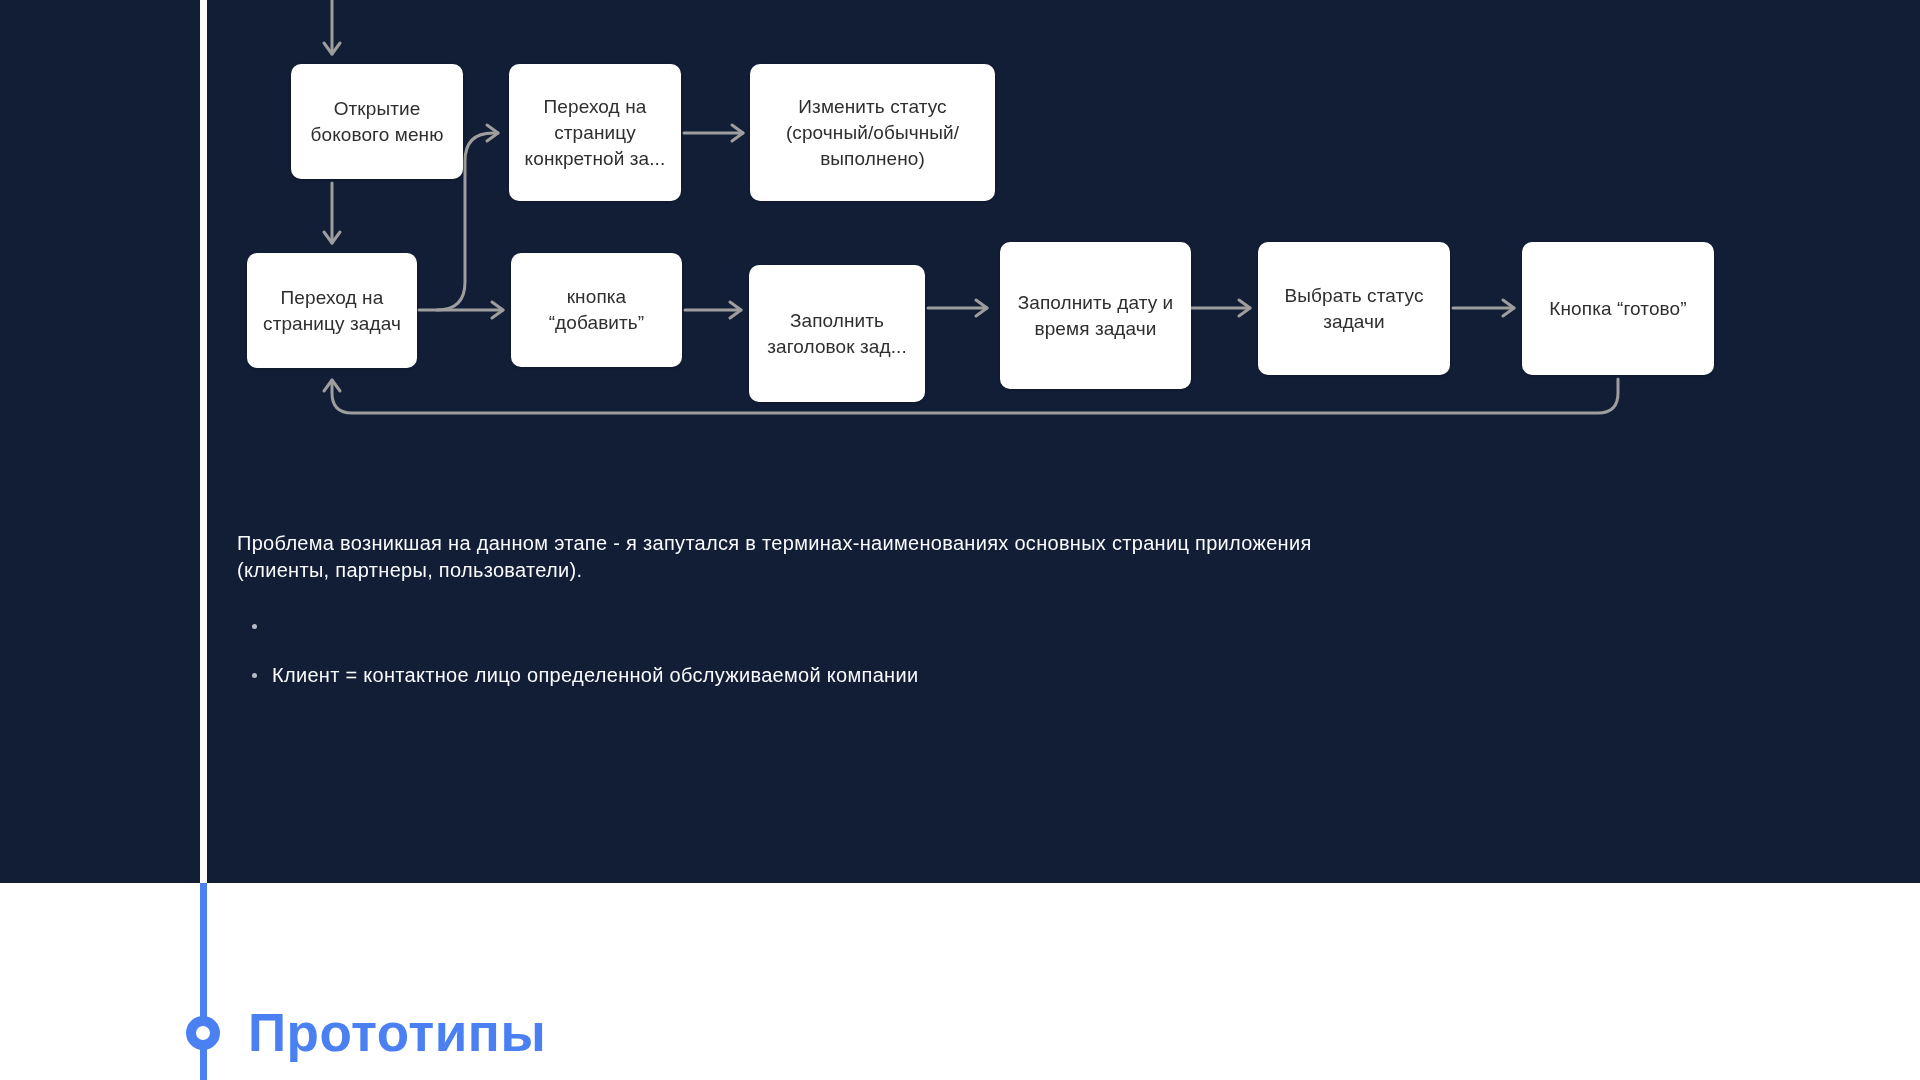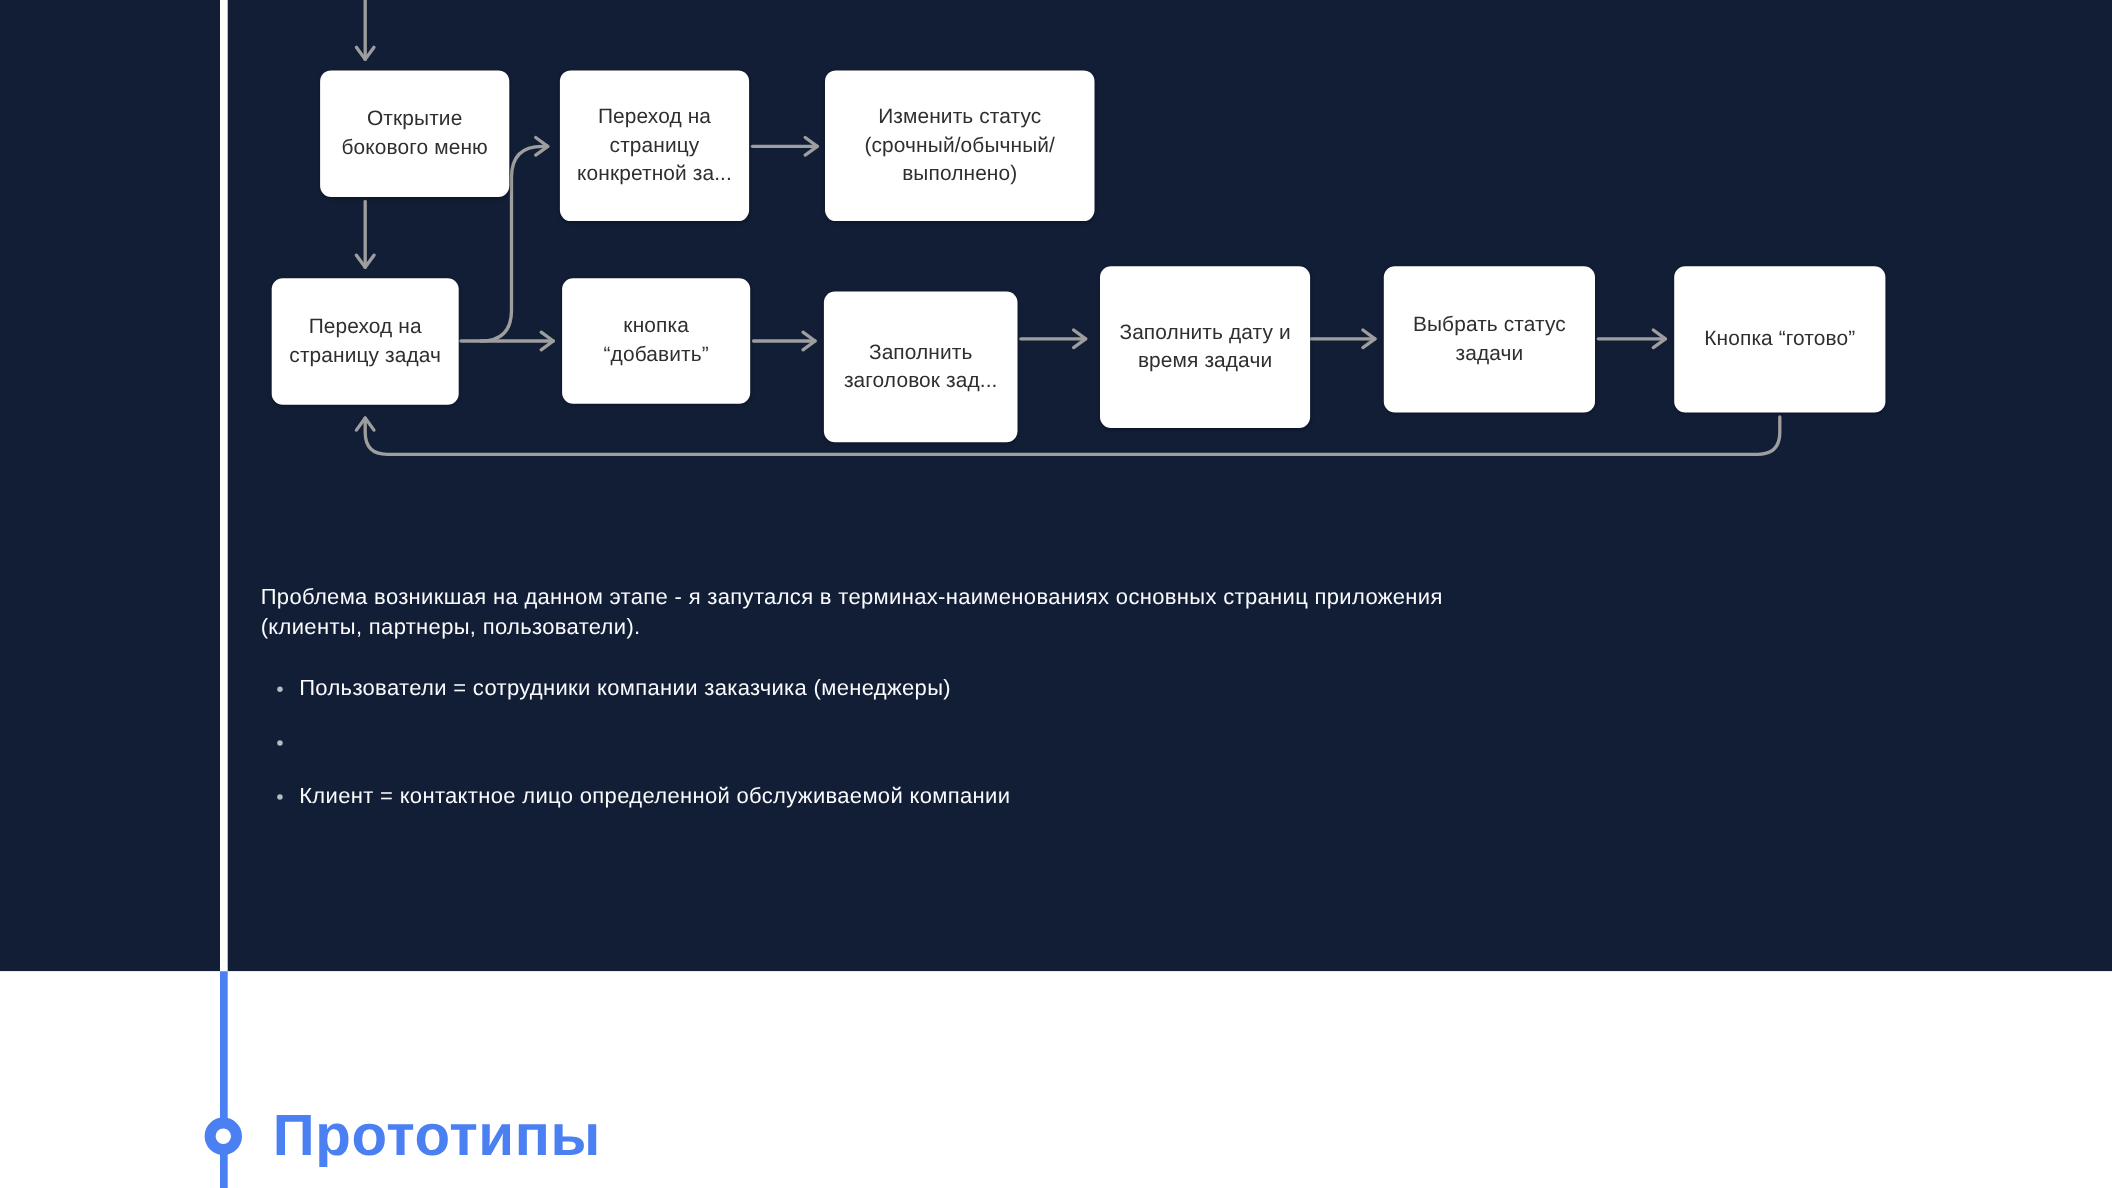--- a/index.html
+++ b/index.html
@@ -176,24 +176,20 @@
     <div class="flow-node n8">Выбрать статус
 задачи</div>
     <div class="flow-node n9">Кнопка “готово”</div>
 
     <p class="note-paragraph">Проблема возникшая на данном этапе - я запутался в терминах-наименованиях основных страниц приложения
 (клиенты, партнеры, пользователи).</p>
 
     <ul class="bullet-list">
       <li>
         <span class="bullet-dot"></span>
-        <span>Пользователи = сотрудники компании заказчика (менеджеры)</span>
-      </li>
-      <li>
-        <span class="bullet-dot"></span>
       </li>
       <li>
         <span class="bullet-dot"></span>
         <span>Клиент = контактное лицо определенной обслуживаемой компании</span>
       </li>
     </ul>
   </div>
 
   <div class="light-section"></div>
   <div class="timeline-blue"></div>

